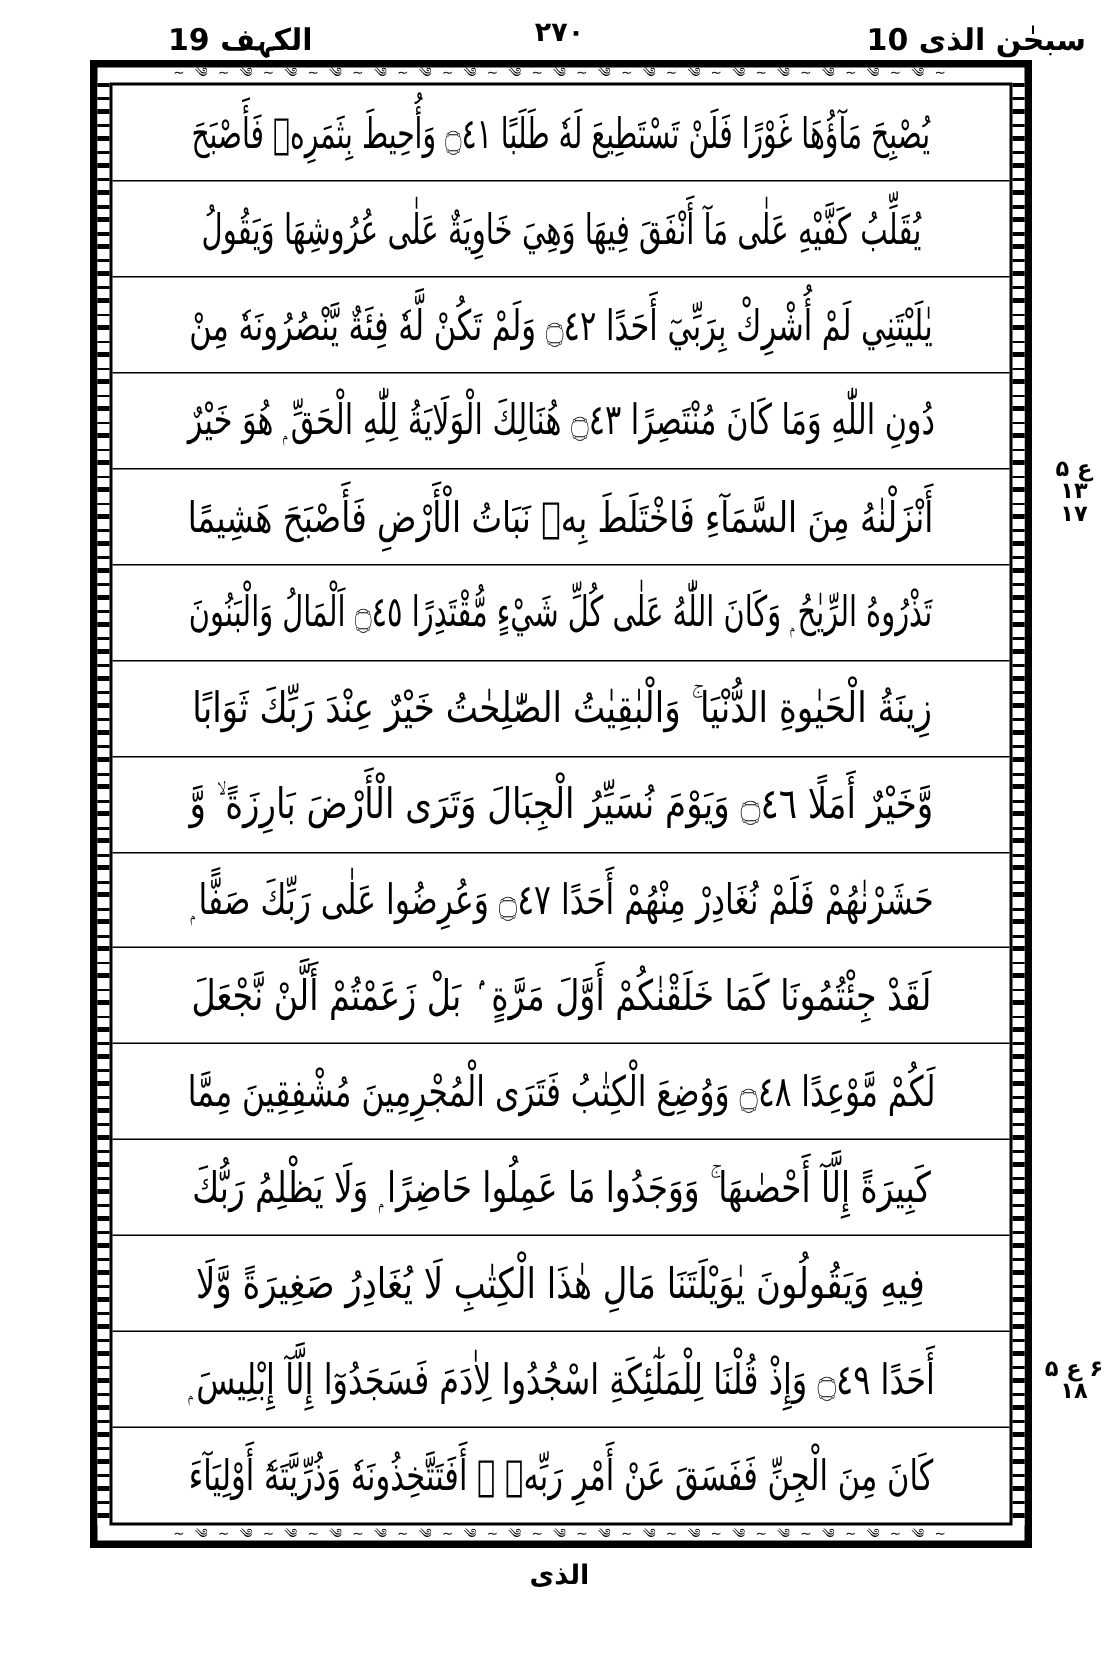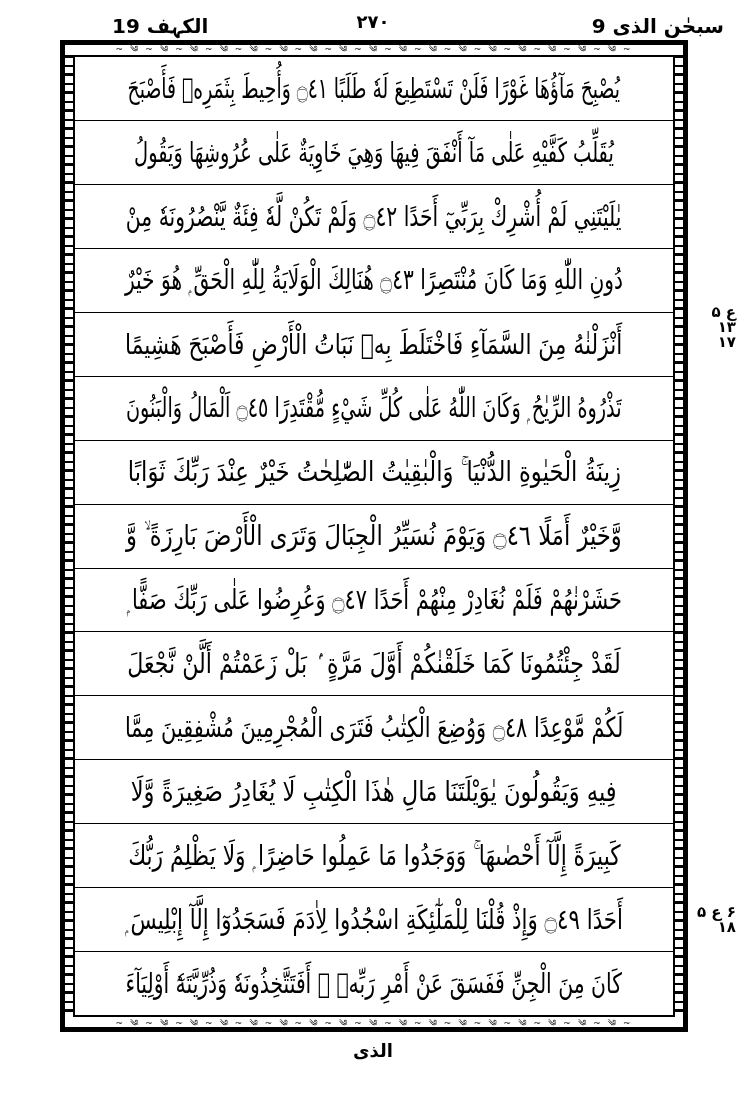--- a/index.html
+++ b/index.html
@@ -19,27 +19,27 @@
   .orn-side { position:absolute; top:10px; bottom:10px; width:8px;
            background: repeating-linear-gradient(180deg,#000 0 3px,#fff 3px 10px,#000 10px 12px,#fff 12px 18px); }
   .orn-l { left:0; } .orn-r { right:0; }
   .lines { position:absolute; left:0; right:0; top:0; bottom:0; display:flex; flex-direction:column; }
   .line { flex:1; border-bottom:1px solid #000; display:flex; align-items:center; justify-content:center;
           direction:rtl; font-family:"DejaVu Sans", sans-serif; font-size:28px; font-weight:normal;
           white-space:nowrap; overflow:hidden; padding:0 6px; letter-spacing:-0.5px; }
   .line:last-child { border-bottom:none; }
   .line span { display:inline-block; transform-origin:center; }
   .marker { position:absolute; right:10px; font-size:15px; font-weight:bold; line-height:15px;
-            text-align:right; width:40px; direction:rtl; }
+            text-align:center; width:40px; direction:rtl; }
   .footer { position:absolute; top:1040px; left:0; right:0; text-align:center; font-size:18px; font-weight:bold; direction:rtl; }
 </style>
 </head>
 <body>
 
-<div class="hdr hdr-right">سبحٰن الذی 9</div>
+<div class="hdr hdr-right">سبحٰن الذی 10</div>
 <div class="hdr hdr-center">۲۷۰</div>
 <div class="hdr hdr-left">الکہف 19</div>
 
 <div class="frame">
   <div class="orn-top">~ ༄ ~ ༄ ~ ༄ ~ ༄ ~ ༄ ~ ༄ ~ ༄ ~ ༄ ~ ༄ ~ ༄ ~ ༄ ~ ༄ ~ ༄ ~ ༄ ~ ༄ ~ ༄ ~ ༄ ~</div>
   <div class="orn-side orn-l"></div>
   <div class="orn-side orn-r"></div>
   <div class="orn-bot">~ ༄ ~ ༄ ~ ༄ ~ ༄ ~ ༄ ~ ༄ ~ ༄ ~ ༄ ~ ༄ ~ ༄ ~ ༄ ~ ༄ ~ ༄ ~ ༄ ~ ༄ ~ ༄ ~ ༄ ~</div>
   <div class="frame-inner">
     <div class="lines">
@@ -70,24 +70,24 @@
       <div class="line">
           <span style="transform: scaleX(0.747449);">حَشَرْنٰهُمْ فَلَمْ نُغَادِرْ مِنْهُمْ أَحَدًا ۝٤٧ وَعُرِضُوا عَلٰى رَبِّكَ صَفًّا ۭ</span>
         </div>
       <div class="line">
           <span style="transform: scaleX(0.790823);">لَقَدْ جِئْتُمُونَا كَمَا خَلَقْنٰكُمْ أَوَّلَ مَرَّةٍ ۢ بَلْ زَعَمْتُمْ أَلَّنْ نَّجْعَلَ</span>
         </div>
       <div class="line">
           <span style="transform: scaleX(0.743655);">لَكُمْ مَّوْعِدًا ۝٤٨ وَوُضِعَ الْكِتٰبُ فَتَرَى الْمُجْرِمِينَ مُشْفِقِينَ مِمَّا</span>
         </div>
       <div class="line">
-          <span style="transform: scaleX(0.808276);">فِيهِ وَيَقُولُونَ يٰوَيْلَتَنَا مَالِ هٰذَا الْكِتٰبِ لَا يُغَادِرُ صَغِيرَةً وَّلَا</span>
+          <span style="transform: scaleX(0.77822);">كَبِيرَةً إِلَّآ أَحْصٰىهَا ۚ وَوَجَدُوا مَا عَمِلُوا حَاضِرًا ۭ وَلَا يَظْلِمُ رَبُّكَ</span>
         </div>
       <div class="line">
-          <span style="transform: scaleX(0.77822);">كَبِيرَةً إِلَّآ أَحْصٰىهَا ۚ وَوَجَدُوا مَا عَمِلُوا حَاضِرًا ۭ وَلَا يَظْلِمُ رَبُّكَ</span>
+          <span style="transform: scaleX(0.808276);">فِيهِ وَيَقُولُونَ يٰوَيْلَتَنَا مَالِ هٰذَا الْكِتٰبِ لَا يُغَادِرُ صَغِيرَةً وَّلَا</span>
         </div>
       <div class="line">
           <span style="transform: scaleX(0.761039);">أَحَدًا ۝٤٩ وَإِذْ قُلْنَا لِلْمَلٰٓئِكَةِ اسْجُدُوا لِاٰدَمَ فَسَجَدُوٓا إِلَّآ إِبْلِيسَ ۭ</span>
         </div>
       <div class="line">
           <span style="transform: scaleX(0.726146);">كَانَ مِنَ الْجِنِّ فَفَسَقَ عَنْ أَمْرِ رَبِّهٖ ۭ أَفَتَتَّخِذُونَهٗ وَذُرِّيَّتَهٗٓ أَوْلِيَآءَ</span>
         </div>
     </div>
   </div>
 </div>

